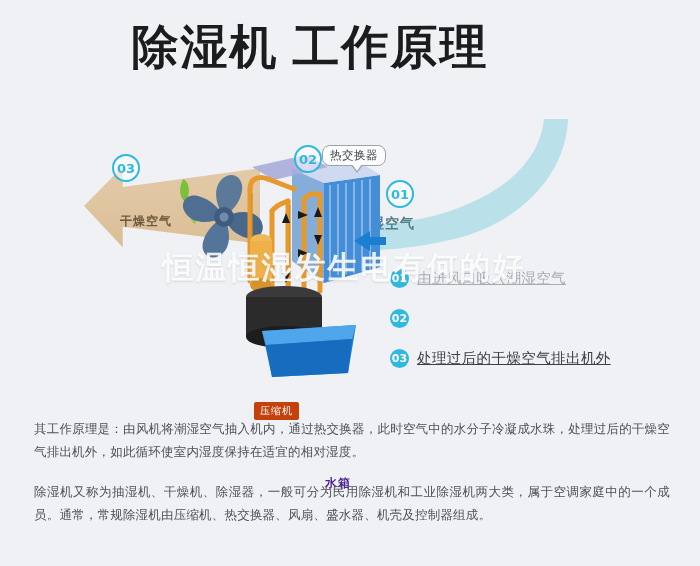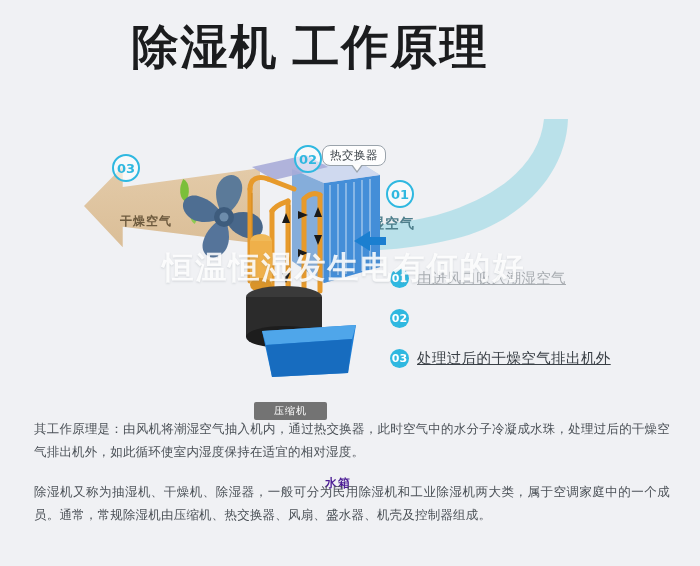--- a/index.html
+++ b/index.html
@@ -69,22 +69,22 @@
 
   
   .tank-label{
     position:absolute;left:325px;top:350px;
     font-size:12px;color:#4c1d95;font-weight:bold;letter-spacing:1px;
   }
 
   
   .comp-chip{
     position:absolute;left:254px;top:277px;
-    background:#737373;color:#fff;font-size:10px;
-    padding:2px 20px;border-radius:2px;letter-spacing:1px;text-align:center;
+    background:#c2410c;color:#fff;font-size:10px;
+    padding:2px 6px;border-radius:2px;letter-spacing:1px;text-align:center;
   }
 
   
   .badge{
     position:absolute;width:24px;height:24px;border-radius:50%;
     border:2px solid #2fb8e0;color:#2fb8e0;
     font-size:13px;font-weight:bold;
     display:flex;align-items:center;justify-content:center;
     background:rgba(255,255,255,.55);
     font-family:"DejaVu Sans",sans-serif;

